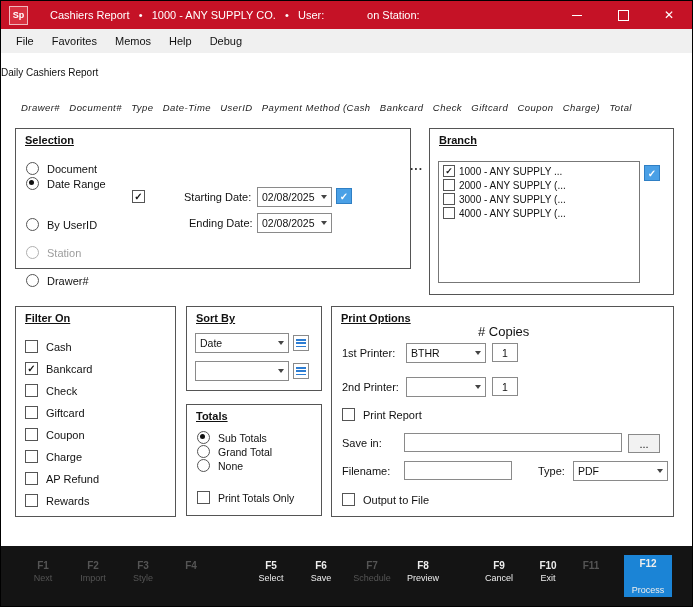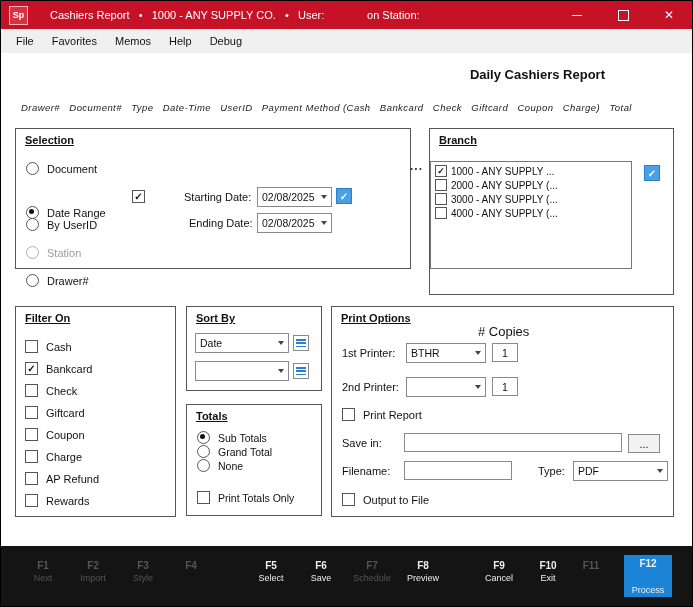--- a/index.html
+++ b/index.html
@@ -13,21 +13,21 @@
   .win-controls{display:flex;height:100%;flex:none}
   .win-btn{width:46px;height:100%;display:flex;align-items:center;justify-content:center;color:#fff;font-size:12px;cursor:pointer}
   .min-glyph{width:10px;height:1px;background:#fff}
   .max-glyph{width:9px;height:9px;border:1px solid #fff}
 
   
   .menubar{position:absolute;left:0;top:28px;width:100%;height:24px;background:#f0f0f0;display:flex;align-items:center;padding-left:6px;box-sizing:border-box}
   .menu-item{font-size:11px;color:#111;padding:4px 9px;cursor:pointer}
 
   
-  .report-title{position:absolute;top:66px;left:0;width:604px;text-align:right;font-size:13px;font-weight:bold;color:#111}
+  .report-title{position:absolute;top:66px;left:0;width:604px;text-align:left;font-size:10px;font-weight:normal;color:#111}
   .columns-line{position:absolute;top:101px;left:20px;font-size:9.5px;font-style:italic;color:#222;white-space:pre;letter-spacing:.45px}
 
   
   .group{position:absolute;border:1px solid #555;background:#fff;box-sizing:border-box}
   .group-label{position:absolute;left:9px;top:5px;font-size:11px;font-weight:bold;text-decoration:underline;color:#111}
 
   
   .radio-row,.check-row{position:absolute;display:flex;align-items:center;gap:8px;font-size:11px;color:#111;cursor:pointer}
   .radio{width:11px;height:11px;border:1px solid #555;border-radius:50%;background:#fff;position:relative;flex:none}
   .radio.checked::after{content:"";position:absolute;left:2px;top:2px;width:5px;height:5px;border-radius:50%;background:#111}
@@ -95,21 +95,21 @@
   <div class="report-title">Daily Cashiers Report</div>
   <div class="columns-line">Drawer#   Document#   Type   Date-Time   UserID   Payment Method (Cash   Bankcard   Check   Giftcard   Coupon   Charge)   Total</div>
 
   <div class="group" style="left:14px;top:127px;width:396px;height:141px">
     <div class="group-label">Selection</div>
 
     <div class="radio-row" style="left:10px;top:33px">
       <span class="radio"></span>
       <span>Document</span>
     </div>
-    <div class="radio-row" style="left:10px;top:77px">
+    <div class="radio-row" style="left:10px;top:48px">
       <span class="radio checked"></span>
       <span>Date Range</span>
     </div>
     <div class="check-row" style="left:116px;top:61px">
       <span class="checkbox checked"></span>
     </div>
     <div class="radio-row" style="left:10px;top:89px">
       <span class="radio"></span>
       <span>By UserID</span>
     </div>
@@ -137,21 +137,21 @@
       <span class="arrow">
           <span class="arrow-glyph"></span>
         </span>
     </div>
   </div>
 
   <div class="dots" style="left:409px;top:158px">...</div>
 
   <div class="group" style="left:428px;top:127px;width:245px;height:167px">
     <div class="group-label">Branch</div>
-    <div class="listbox" style="left:0;top:32px;width:202px;height:108px">
+    <div class="listbox" style="left:8px;top:32px;width:202px;height:122px">
       <div class="list-row">
         <span class="checkbox checked"></span>
         <span>1000 - ANY SUPPLY ...</span>
       </div>
       <div class="list-row">
         <span class="checkbox"></span>
         <span>2000 - ANY SUPPLY (...</span>
       </div>
       <div class="list-row">
         <span class="checkbox"></span>

